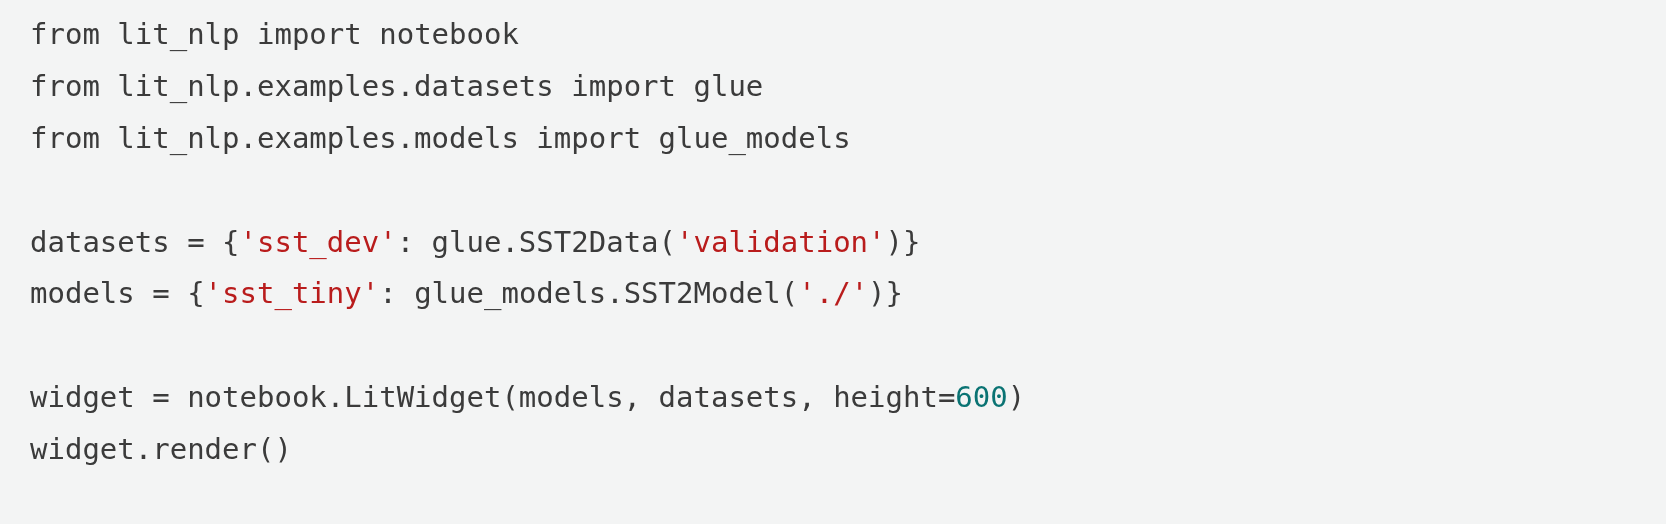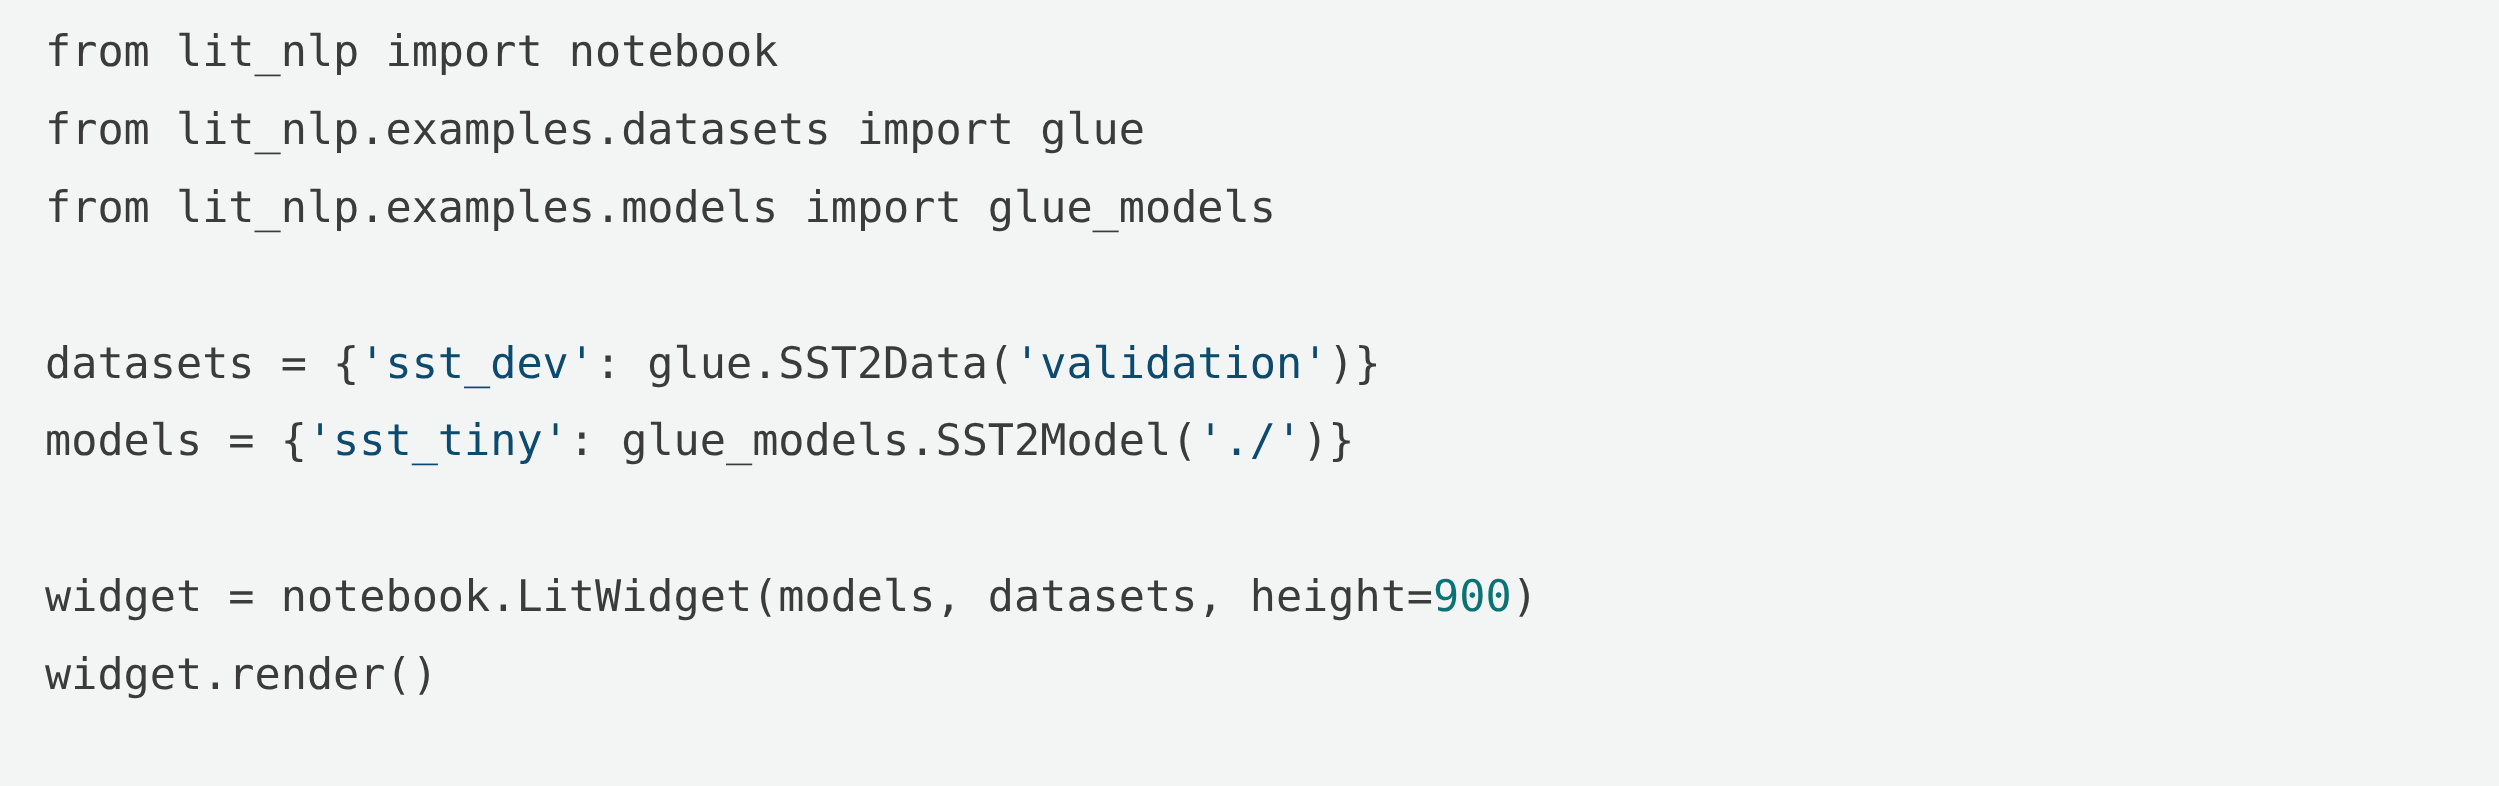--- a/index.html
+++ b/index.html
@@ -13,27 +13,27 @@
   pre.code-block {
     margin: 0;
     padding: 10px 30px;
     font-family: "SFMono-Regular", Consolas, "Liberation Mono", Menlo, ui-monospace, monospace;
     font-size: 29px;
     line-height: 1.72;
     color: #3b3b3b;
     white-space: pre;
   }
   .tok-kw  { font-weight: 400; color: #3b3b3b; }
-  .tok-str { color: #0c4a6e; }
+  .tok-str { color: #b91c1c; }
   .tok-num { color: #0a7373; }
 </style>
 </head>
 <body>
 
 <pre class="code-block"><code id="code-target"><span class="tok-kw">from</span> lit_nlp <span class="tok-kw">import</span> notebook
 <span class="tok-kw">from</span> lit_nlp.examples.datasets <span class="tok-kw">import</span> glue
 <span class="tok-kw">from</span> lit_nlp.examples.models <span class="tok-kw">import</span> glue_models
 
 datasets = {<span class="tok-str">'sst_dev'</span>: glue.SST2Data(<span class="tok-str">'validation'</span>)}
 models = {<span class="tok-str">'sst_tiny'</span>: glue_models.SST2Model(<span class="tok-str">'./'</span>)}
 
-widget = notebook.LitWidget(models, datasets, height=<span class="tok-num">900</span>)
+widget = notebook.LitWidget(models, datasets, height=<span class="tok-num">600</span>)
 widget.render()</code></pre>
 
 </body></html>

